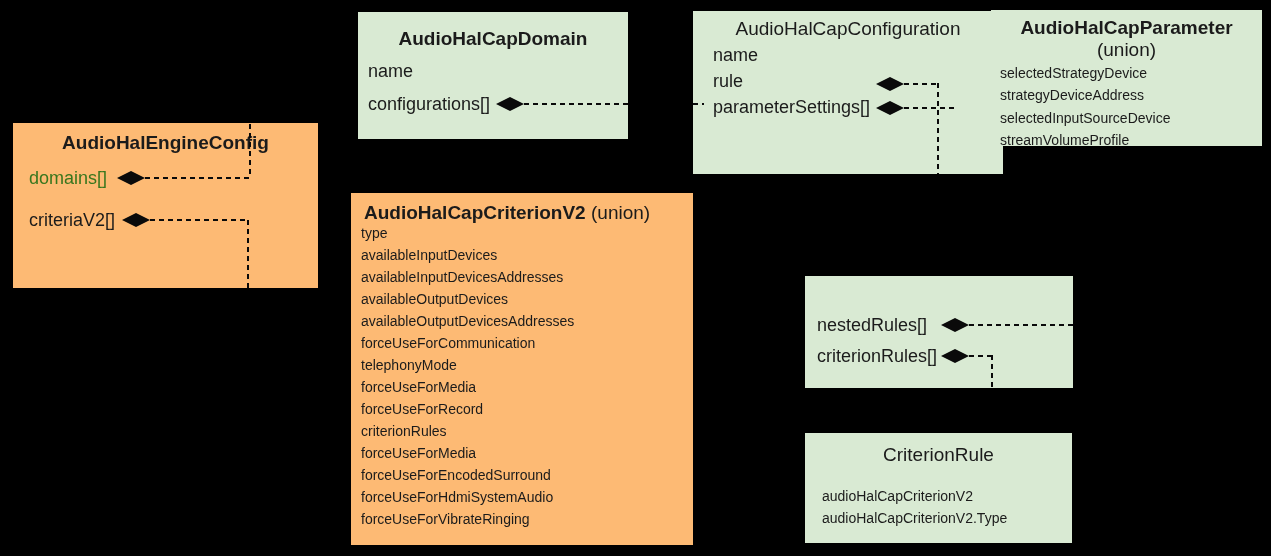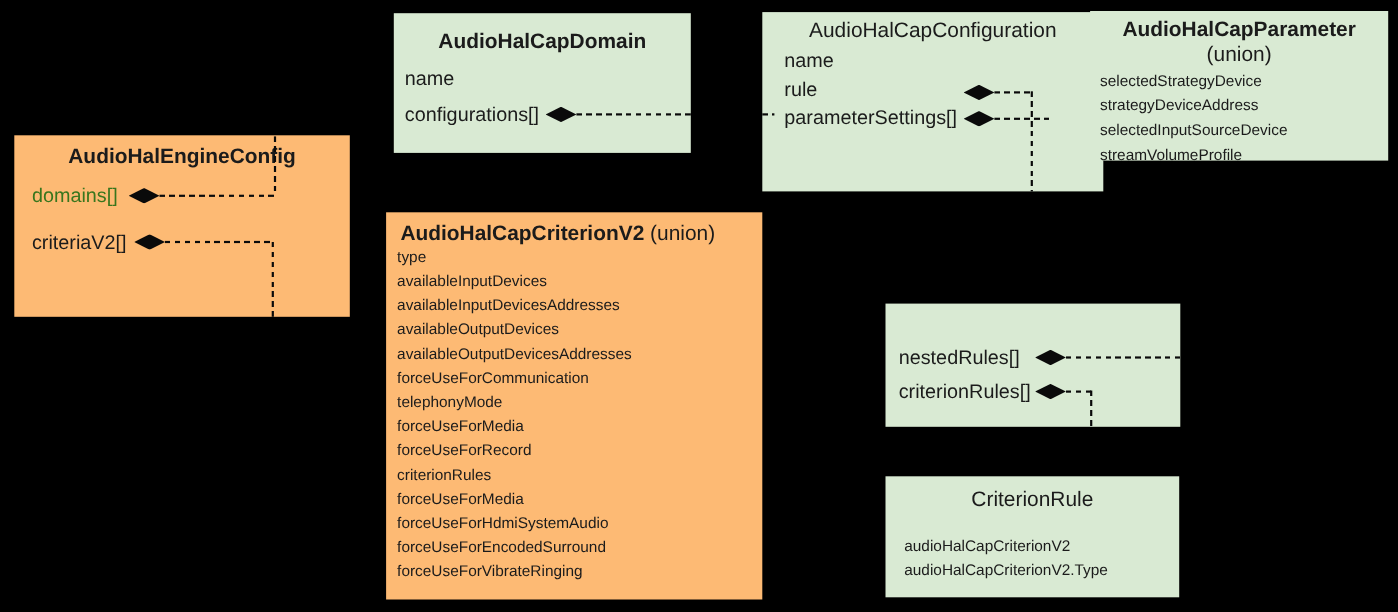--- a/index.html
+++ b/index.html
@@ -98,22 +98,22 @@
       <div>availableInputDevices</div>
       <div>availableInputDevicesAddresses</div>
       <div>availableOutputDevices</div>
       <div>availableOutputDevicesAddresses</div>
       <div>forceUseForCommunication</div>
       <div>telephonyMode</div>
       <div>forceUseForMedia</div>
       <div>forceUseForRecord</div>
       <div>criterionRules</div>
       <div>forceUseForMedia</div>
+      <div>forceUseForEncodedSurround</div>
       <div>forceUseForHdmiSystemAudio</div>
-      <div>forceUseForEncodedSurround</div>
       <div>forceUseForVibrateRinging</div>
     </div>
   </div>
 
   <div class="box green-box" style="left:805px;top:276px;width:268px;height:112px;">
     <div class="row" style="left:12px;top:38px">nestedRules[]</div>
     <div class="row" style="left:12px;top:69px">criterionRules[]</div>
   </div>
 
   <div class="box green-box" style="left:805px;top:433px;width:267px;height:110px;">

